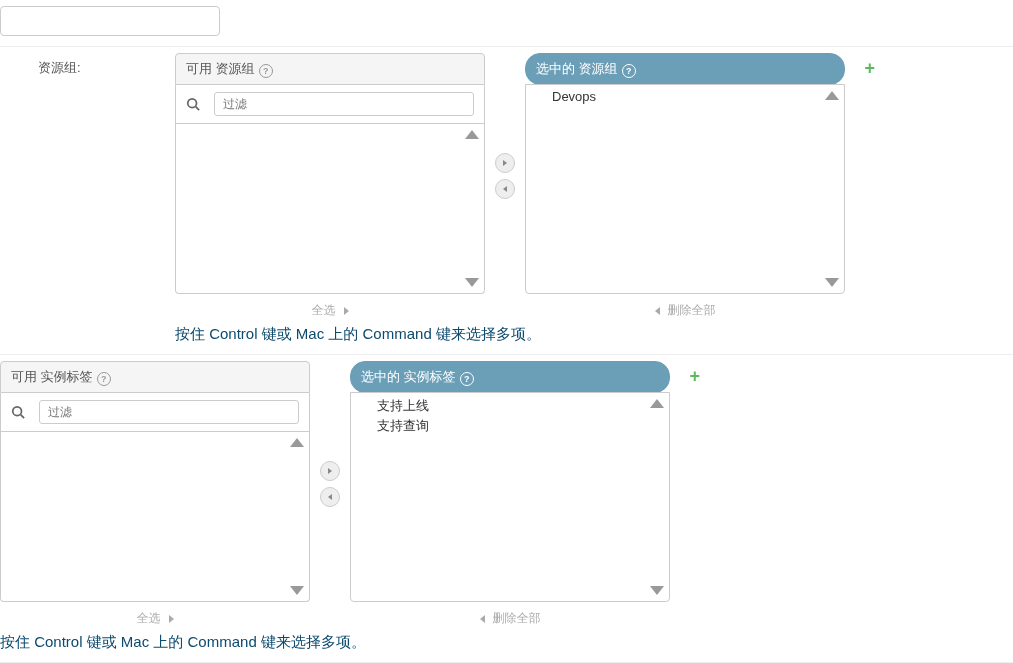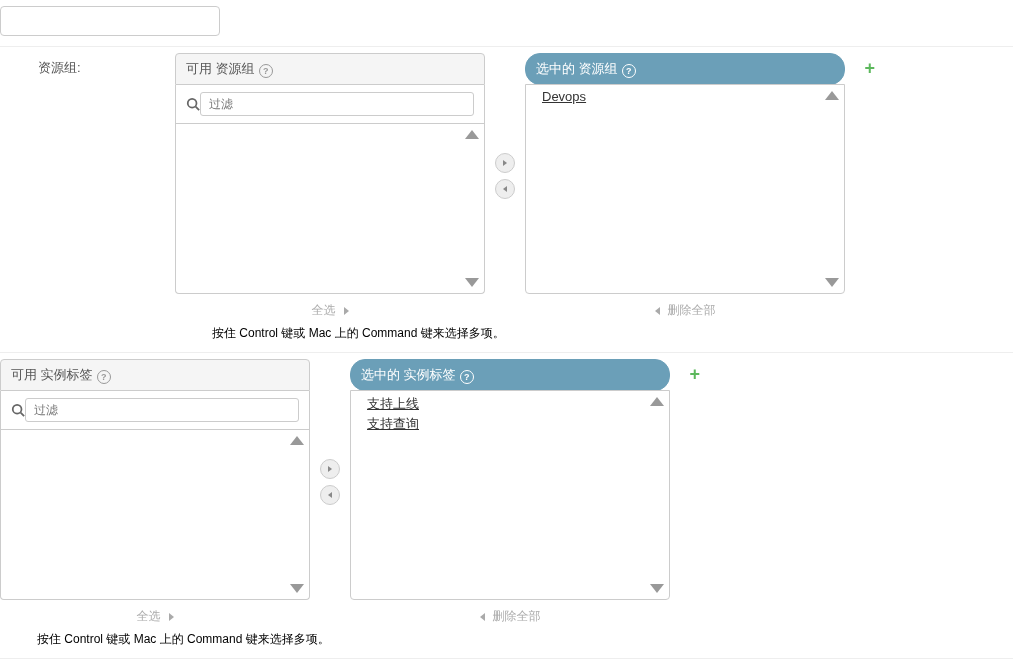--- a/index.html
+++ b/index.html
@@ -82,41 +82,40 @@
     .help-icon.white {
       border-color: #fff;
       color: #fff;
     }
     .filter-row {
       border: 1px solid #ccc;
       border-top: none;
       padding: 7px 10px;
       display: flex;
       align-items: center;
-      gap: 0;
+      gap: 14px;
     }
     .filter-input {
       flex: 1;
       border: 1px solid #ccc;
       border-radius: 3px;
       height: 24px;
       padding: 0 8px;
       font-size: 12px;
       outline: none;
     }
     .listbox {
       border: 1px solid #ccc;
       border-top: none;
       border-bottom-left-radius: 4px;
       border-bottom-right-radius: 4px;
       height: 195px;
       position: relative;
       overflow: hidden;
-      padding: 3px 6px;
-      text-decoration: underline;
+      padding: 3px 16px;
     }
     .listbox-item {
       padding: 1px 10px;
       font-size: 13px;
       color: #333;
       cursor: pointer;
     }
     .scroll-arrow {
       position: absolute;
       right: 5px;
@@ -171,24 +170,23 @@
       margin-top: 8px;
       color: #aaa;
       font-size: 12px;
       display: flex;
       align-items: center;
       justify-content: center;
       gap: 8px;
       cursor: pointer;
     }
     .help-text {
-      font-size: 12px;
-      color: #000000;
+      font-size: 15px;
+      color: #0c4a6e;
       margin-top: 6px;
-      margin-left: 37px;
     }
     .chev-icon {
       display: inline-block;
       width: 0;
       height: 0;
     }
     .chev-right {
       border-top: 4px solid transparent;
       border-bottom: 4px solid transparent;
       border-left: 5px solid #aaa;

